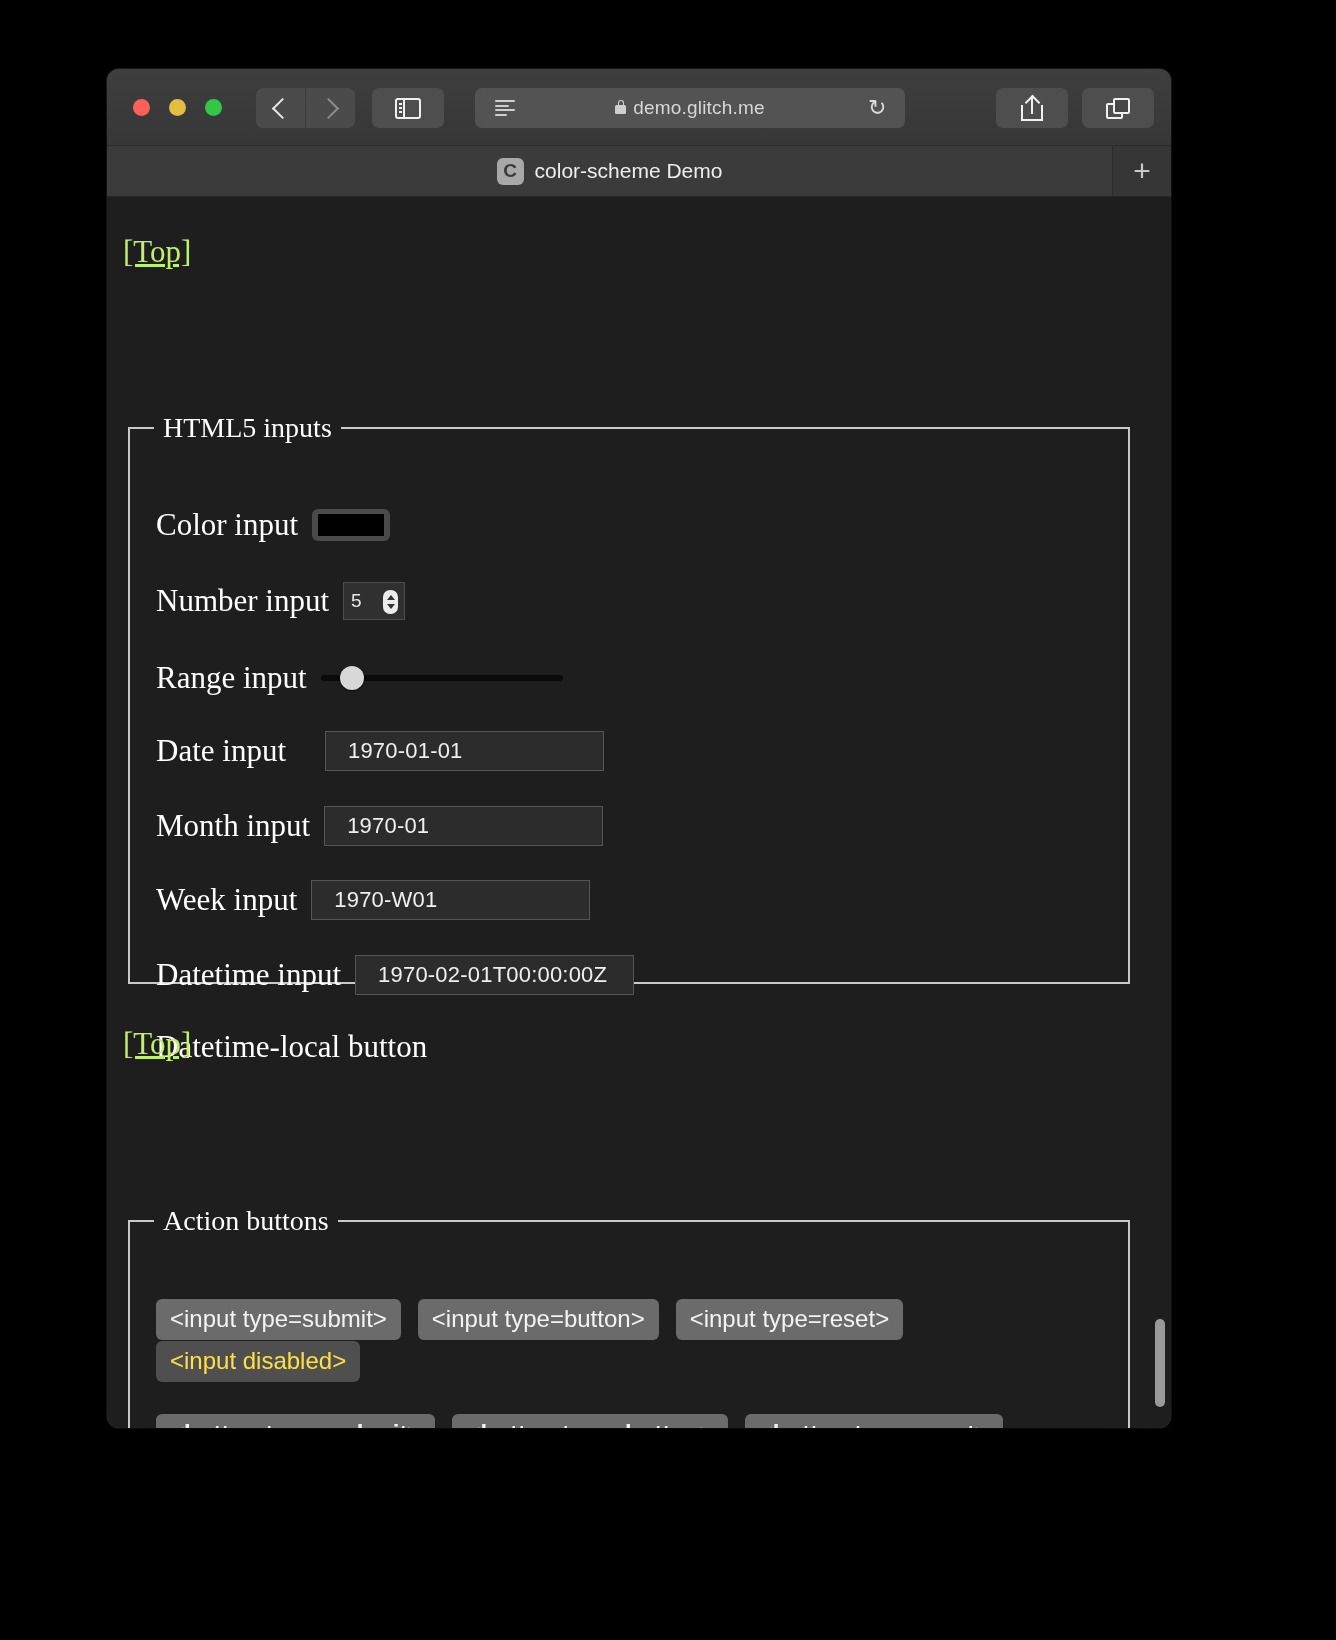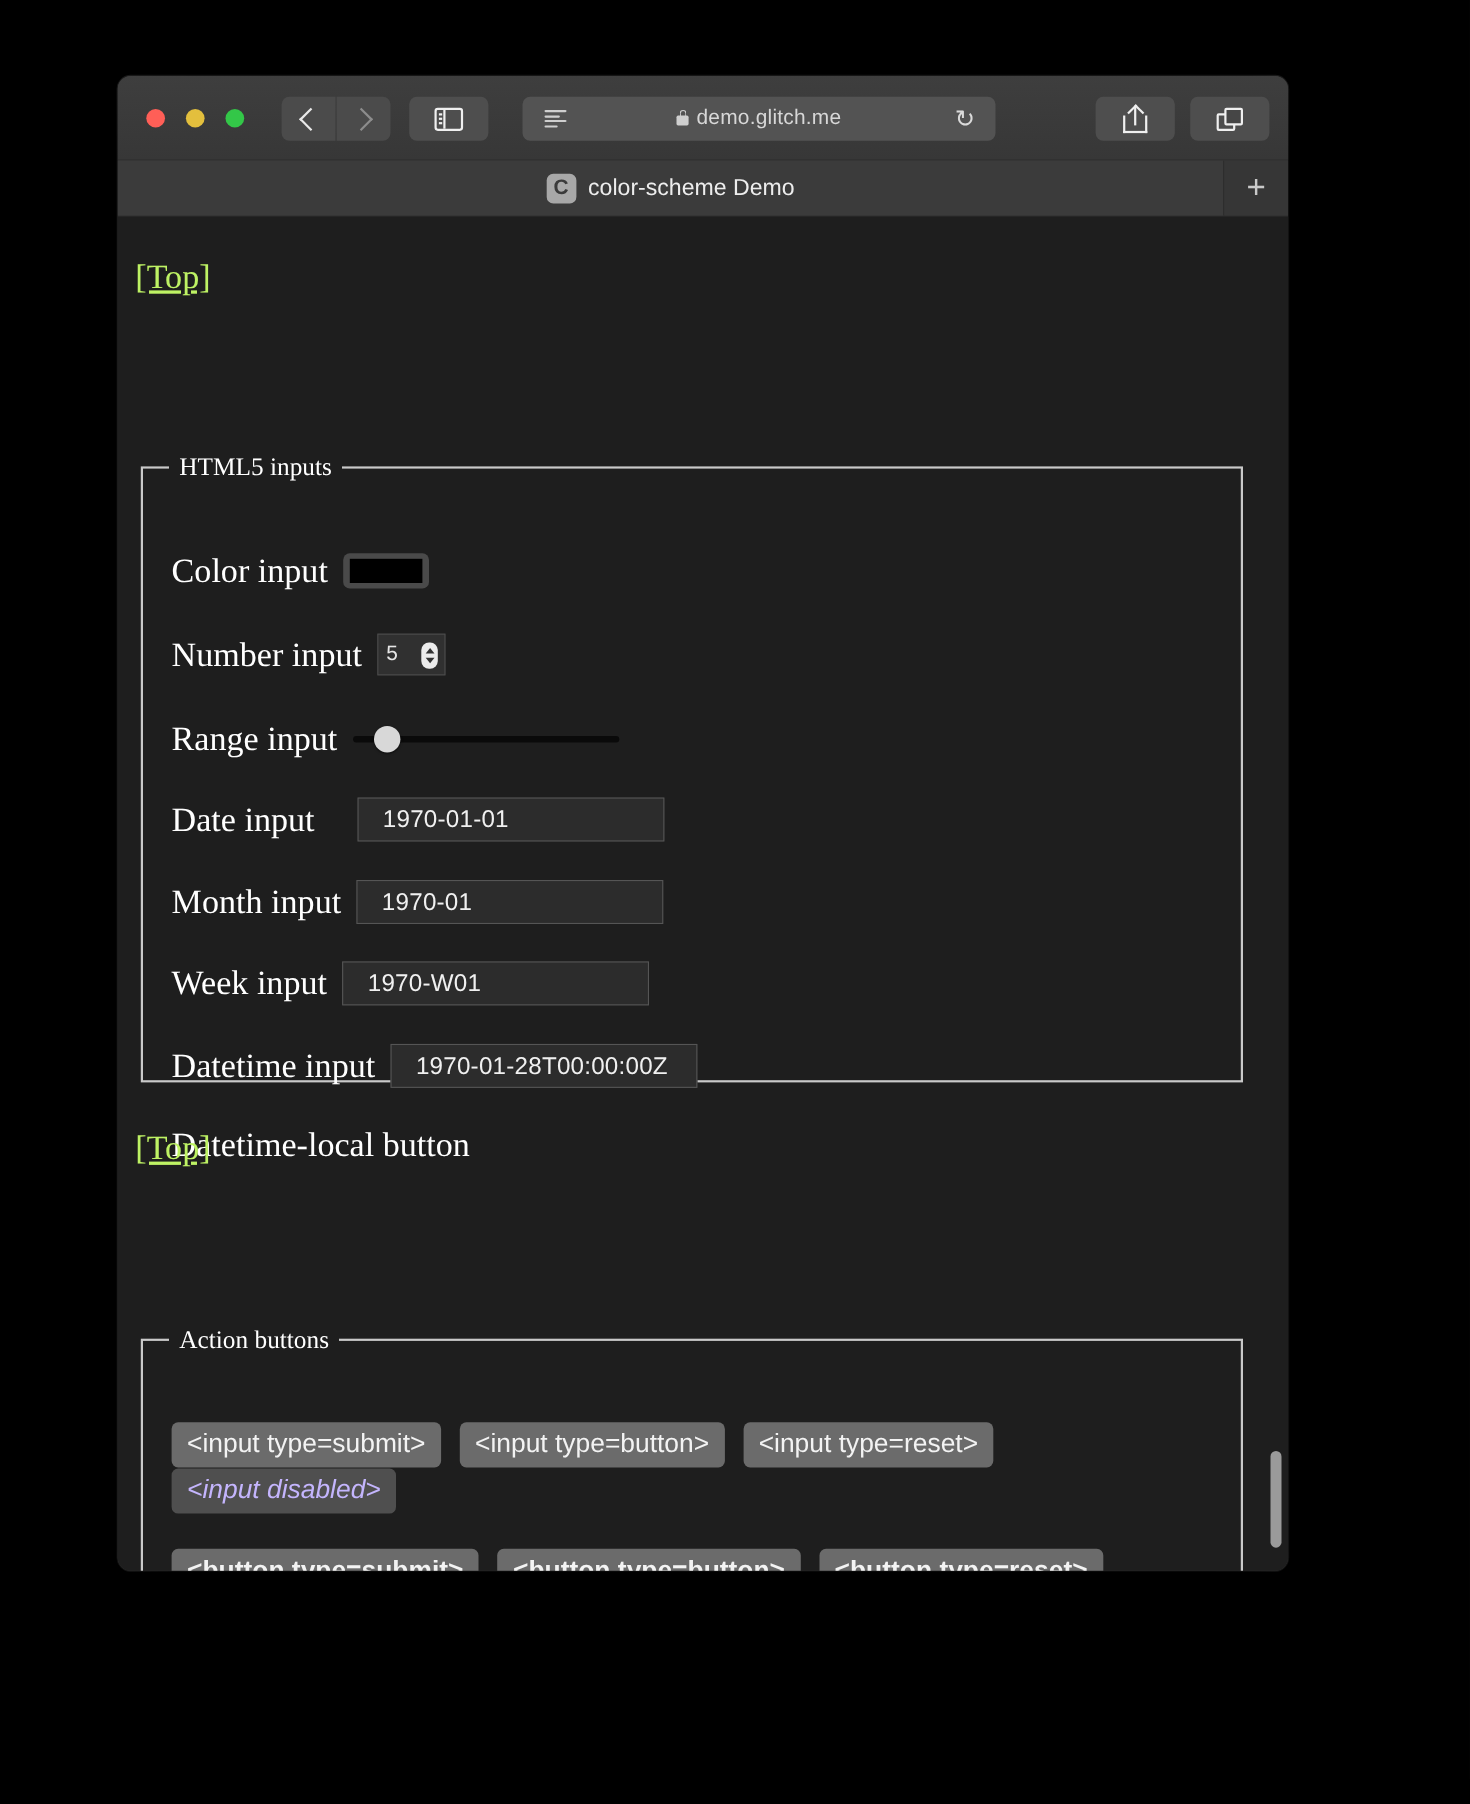--- a/index.html
+++ b/index.html
@@ -273,21 +273,21 @@
   fieldset.fs {
     position: absolute;
     border: 2px solid #c9c9c9;
     margin: 0;
     padding: 0;
     box-sizing: border-box;
   }
   fieldset.fs > legend {
     color: #ffffff;
     font-family: "Liberation Serif", serif;
-    font-size: 23px;
+    font-size: 28px;
     padding: 0 9px;
     margin-left: 24px;
   }
 
   #fs-inputs {
     left: 21px;
     top: 215px;
     width: 1002px;
     height: 572px;
   }
@@ -417,22 +417,21 @@
     border: none;
     border-radius: 6px;
     font-family: "Liberation Sans", sans-serif;
     font-size: 24px;
     padding: 8px 14px 9px;
     line-height: 1;
     white-space: nowrap;
   }
   .xbtn.disabled {
     background: #4f4f4f;
-    color: #c4b5fd;
-    font-style: italic;
+    color: #fde047;
   }
   .xbtn.btag { font-weight: bold; }
 
   
   .scrollbar {
     position: absolute;
     right: 6px;
     top: 1122px;
     width: 10px;
     height: 88px;
@@ -549,21 +548,21 @@
           <span class="tinput" style="width:279px;">1970-01</span>
         </div>
 
         <div class="row" style="top:436px;">
           <span class="rlabel">Week input</span>
           <span class="tinput" style="width:279px;">1970-W01</span>
         </div>
 
         <div class="row" style="top:511px;">
           <span class="rlabel">Datetime input</span>
-          <span class="tinput" style="width:279px;">1970-01-28T00:00:00Z</span>
+          <span class="tinput" style="width:279px;">1970-02-01T00:00:00Z</span>
         </div>
 
         <div class="row" style="top:585px;">
           <span class="rlabel">Datetime-local button</span>
         </div>
       </fieldset>
 
       <a href="#" class="toplink toplink-2">[Top]</a>
 
       <fieldset class="fs" id="fs-actions">

